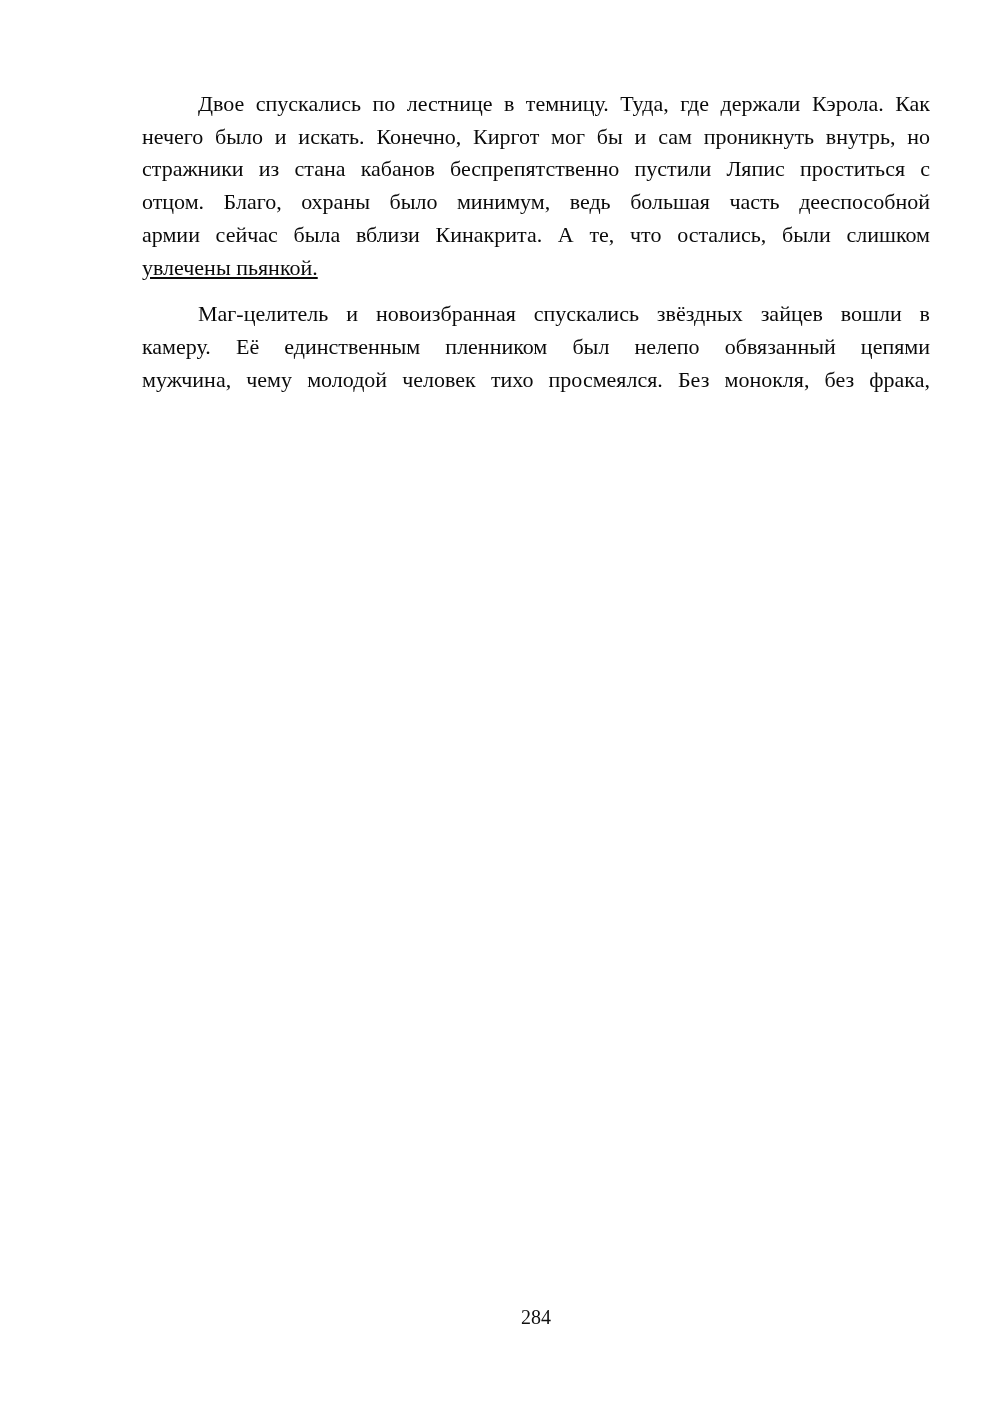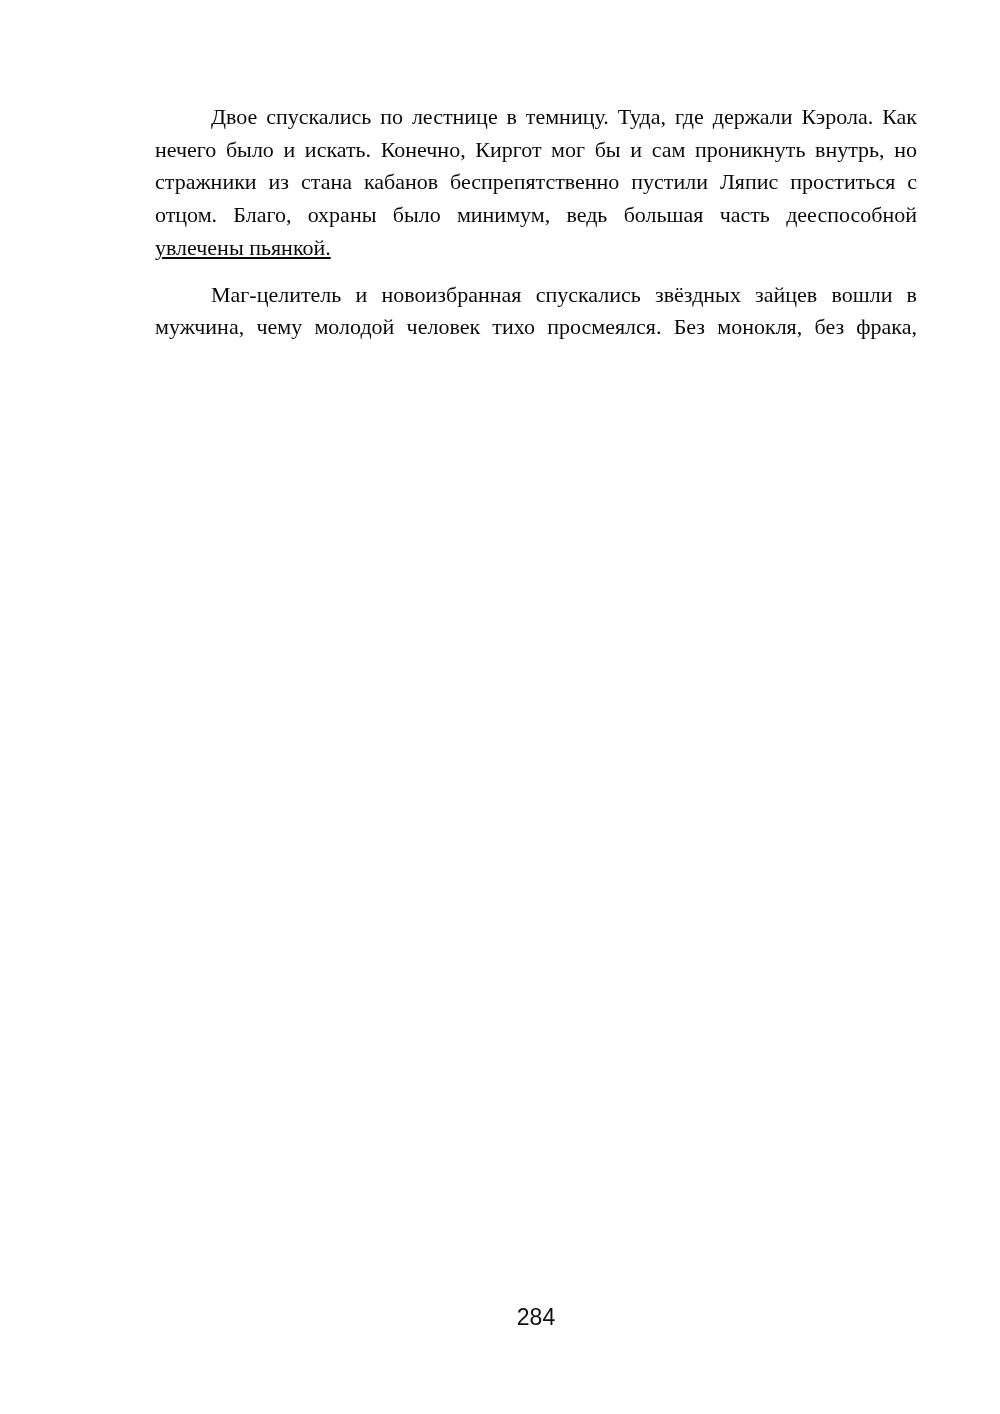--- a/index.html
+++ b/index.html
@@ -17,55 +17,57 @@
     color: #0a0a0a;
   }
   .text-block {
     position: absolute;
     left: 142px;
     top: 88px;
     width: 788px;
     font-size: 22px;
     line-height: 32.7px;
   }
-  .para { margin: 13px; }
+  .para { margin: 0; }
   .para + .para { margin-top: 14px; }
   .line {
     text-align: justify;
     text-align-last: justify;
   }
   .line.first { text-indent: 56px; }
   .line.last { text-align-last: left; text-decoration: underline; }
   .page-footer {
     position: absolute;
     left: 142px;
     top: 1306px;
     width: 788px;
     text-align: center;
-    font-family: Liberation Sans, sans-serif;
-    font-size: 23px;
+    font-family: Liberation Serif, serif;
+    font-size: 20px;
     line-height: 22px;
     color: #111111;
   }
 </style>
 </head>
 <body>
 
 <div class="page">
   <div class="text-block">
 
     <div class="para">
       <div class="line first">Двое спускались по лестнице в темницу. Туда, где держали Кэрола. Как</div>
       <div class="line">нечего было и искать. Конечно, Киргот мог бы и сам проникнуть внутрь, но</div>
       <div class="line">стражники из стана кабанов беспрепятственно пустили Ляпис проститься с</div>
       <div class="line">отцом. Благо, охраны было минимум, ведь большая часть дееспособной</div>
+      <div class="line">армии сейчас была вблизи Кинакрита. А те, что остались, были слишком</div>
       <div class="line last">увлечены пьянкой.</div>
     </div>
 
     <div class="para">
       <div class="line first">Маг-целитель и новоизбранная спускались звёздных зайцев вошли в</div>
+      <div class="line">камеру. Её единственным пленником был нелепо обвязанный цепями</div>
       <div class="line">мужчина, чему молодой человек тихо просмеялся. Без монокля, без фрака,</div>
     </div>
 
   </div>
 
   <div class="page-footer">284</div>
 </div>
 
 </body></html>

